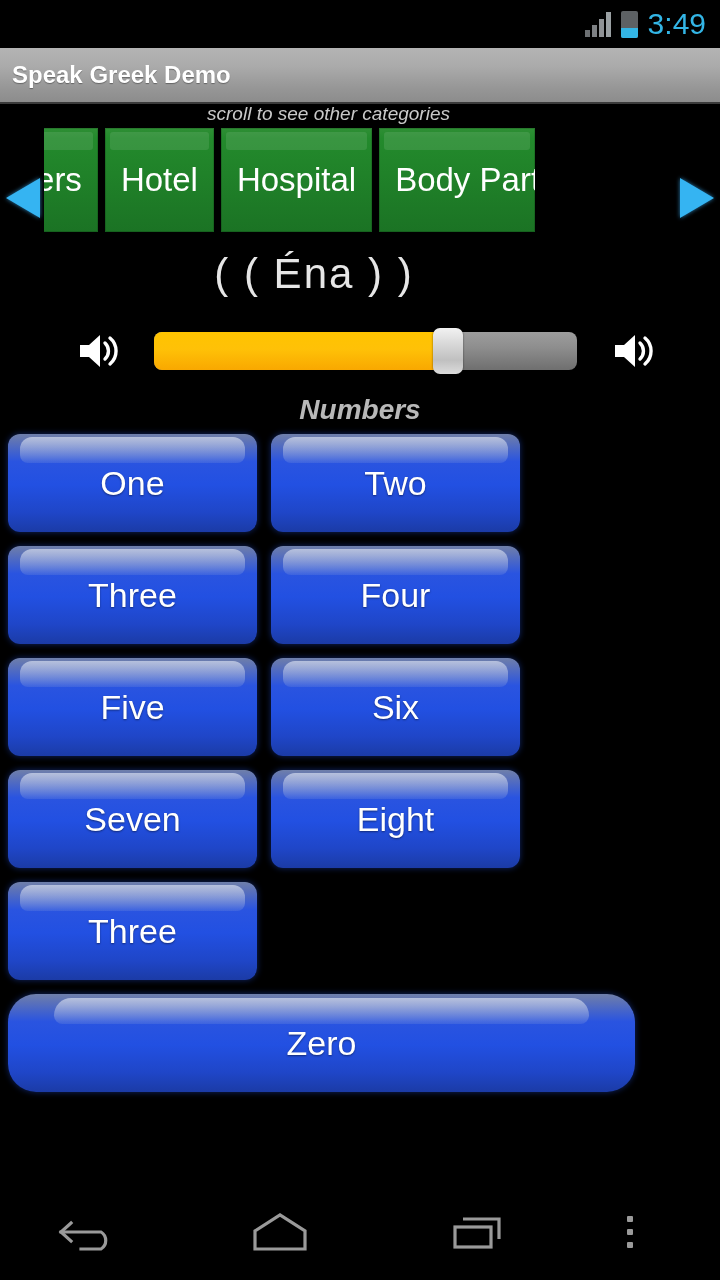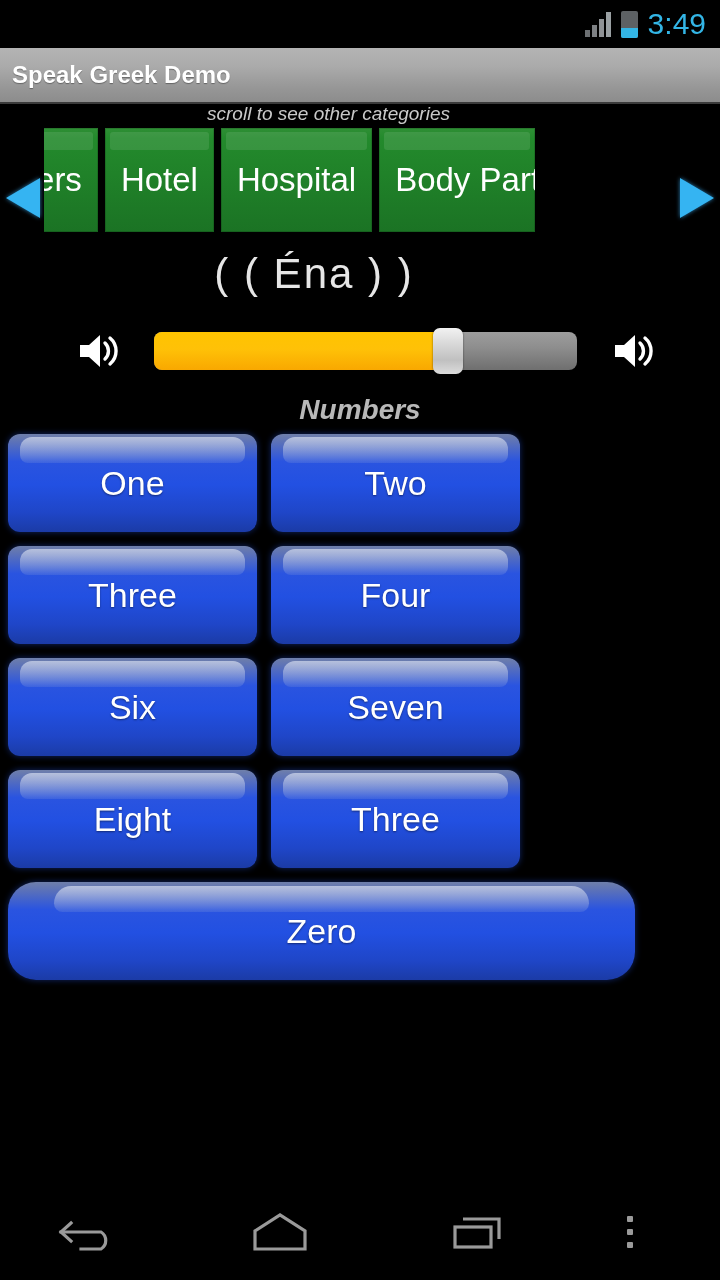--- a/index.html
+++ b/index.html
@@ -402,20 +402,23 @@
     <div class="word-btn">
       <span>Two</span>
     </div>
     <div class="word-btn">
       <span>Three</span>
     </div>
     <div class="word-btn">
       <span>Four</span>
     </div>
     <div class="word-btn">
+      <span>Five</span>
+    </div>
+    <div class="word-btn">
       <span>Six</span>
     </div>
     <div class="word-btn">
       <span>Seven</span>
     </div>
     <div class="word-btn">
       <span>Eight</span>
     </div>
     <div class="word-btn">
       <span>Three</span>

